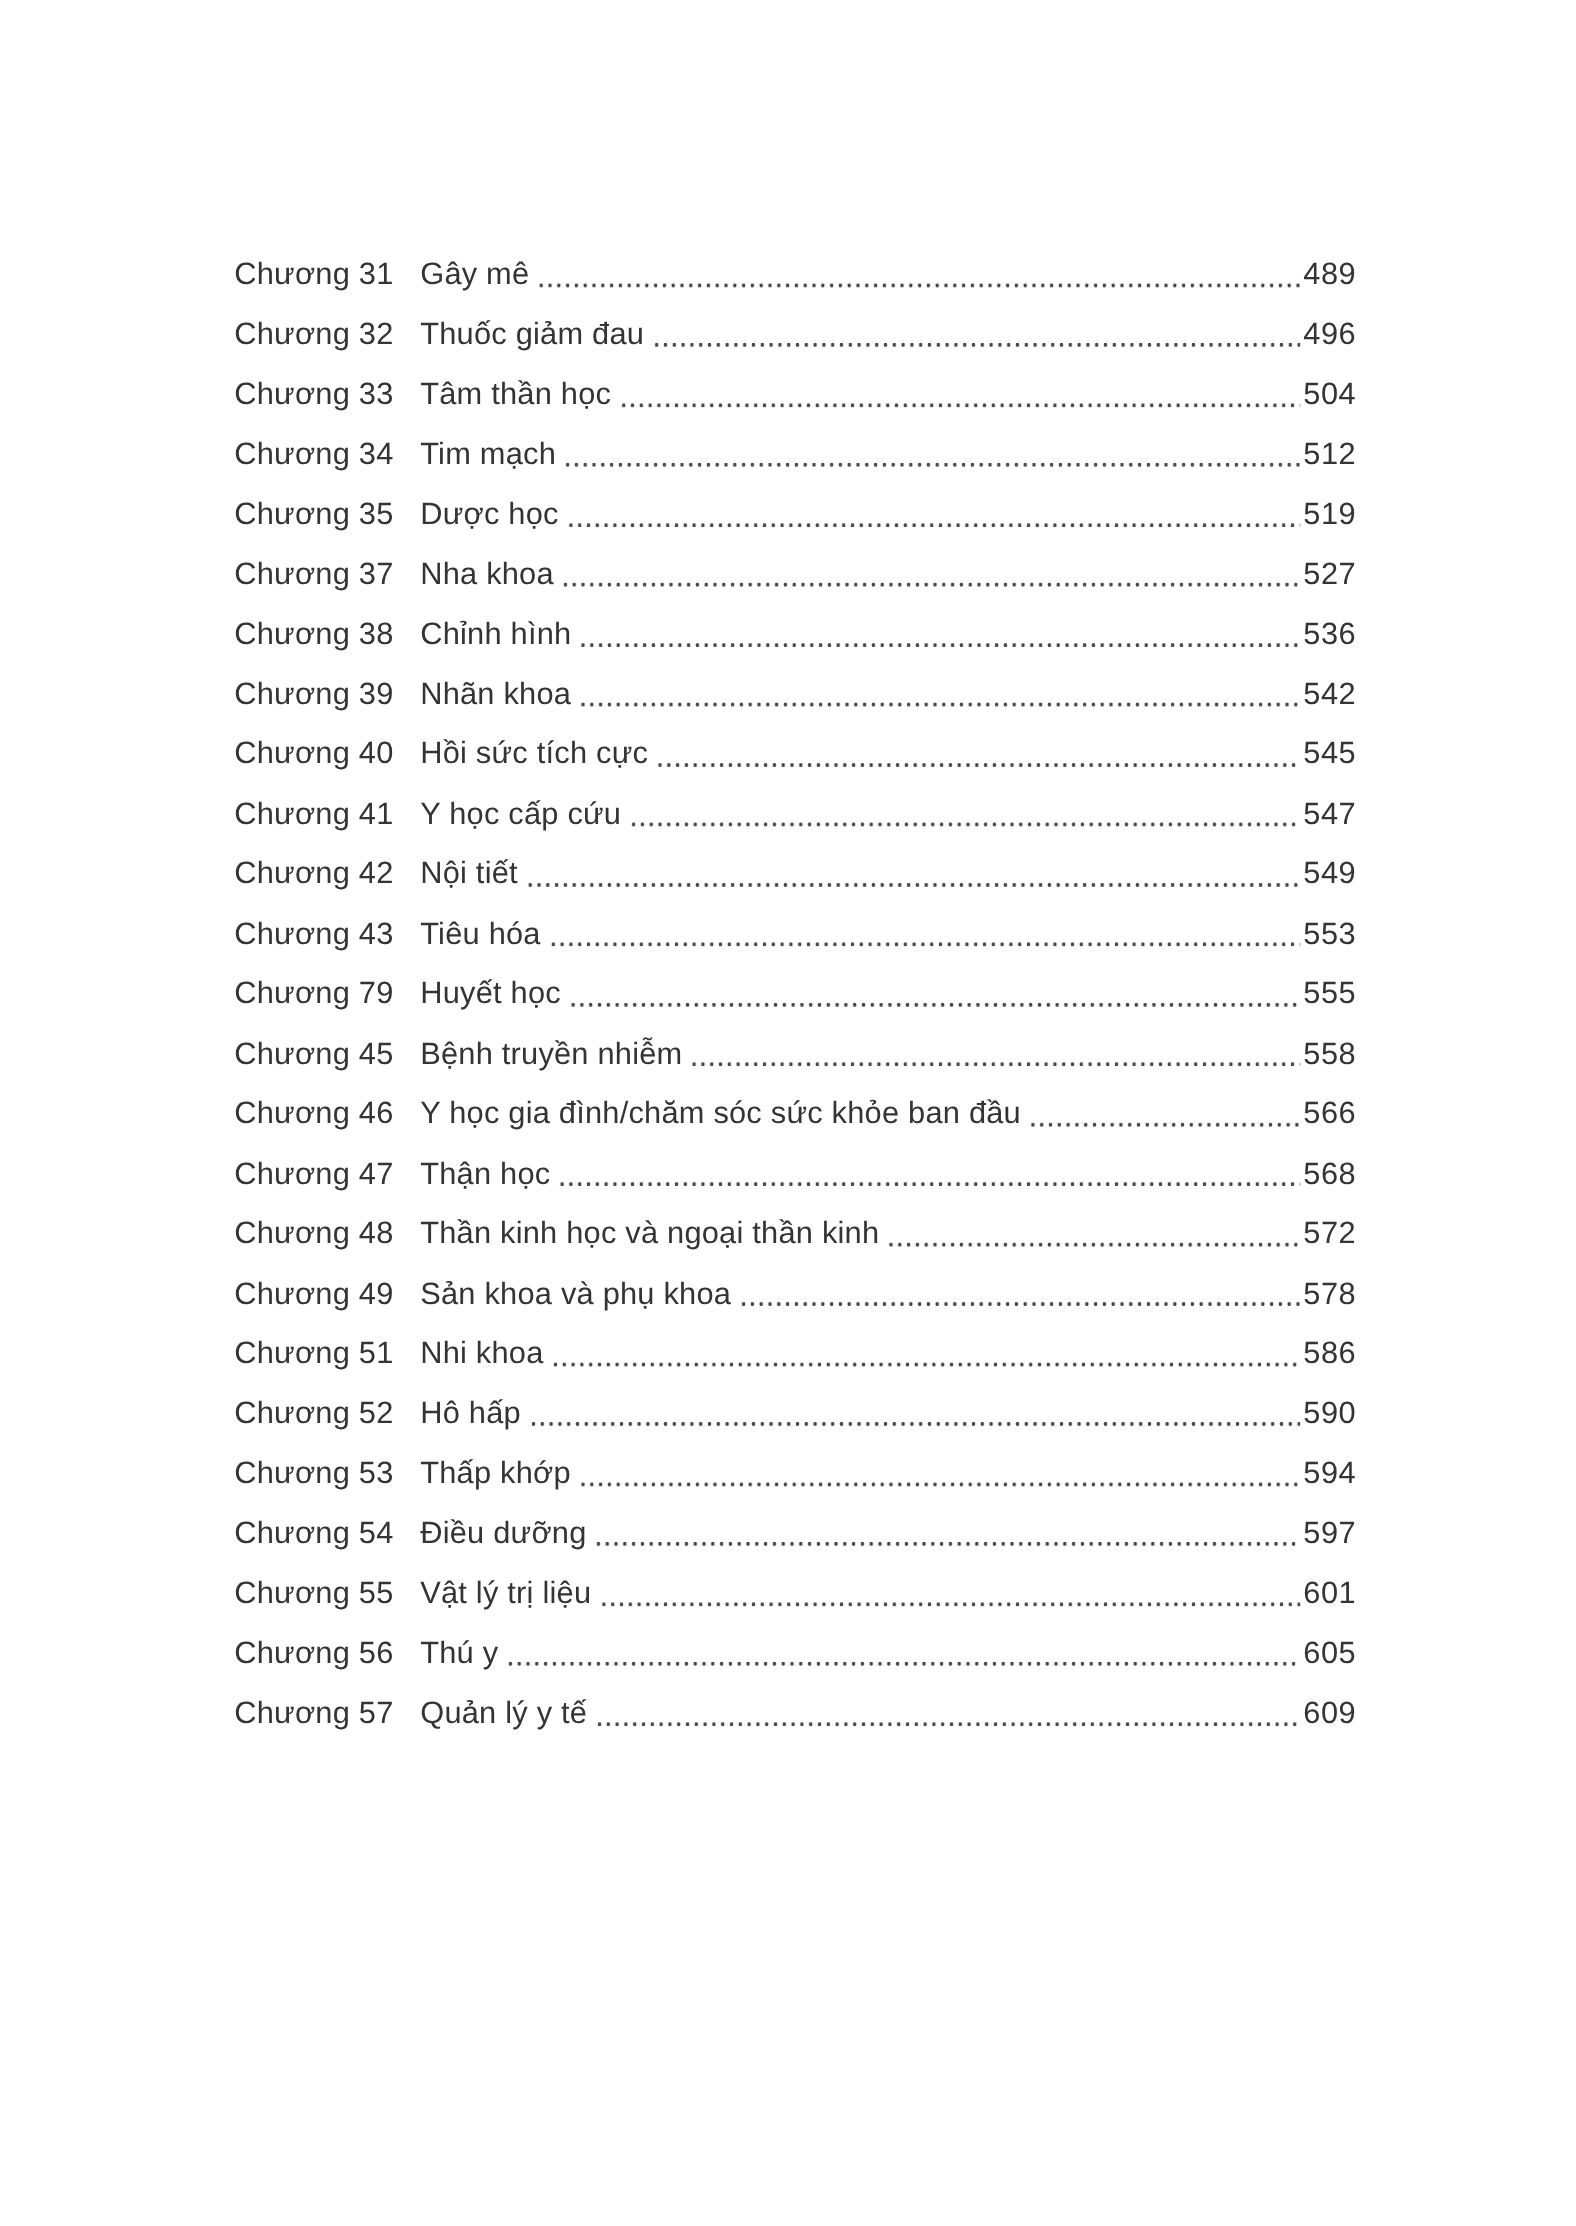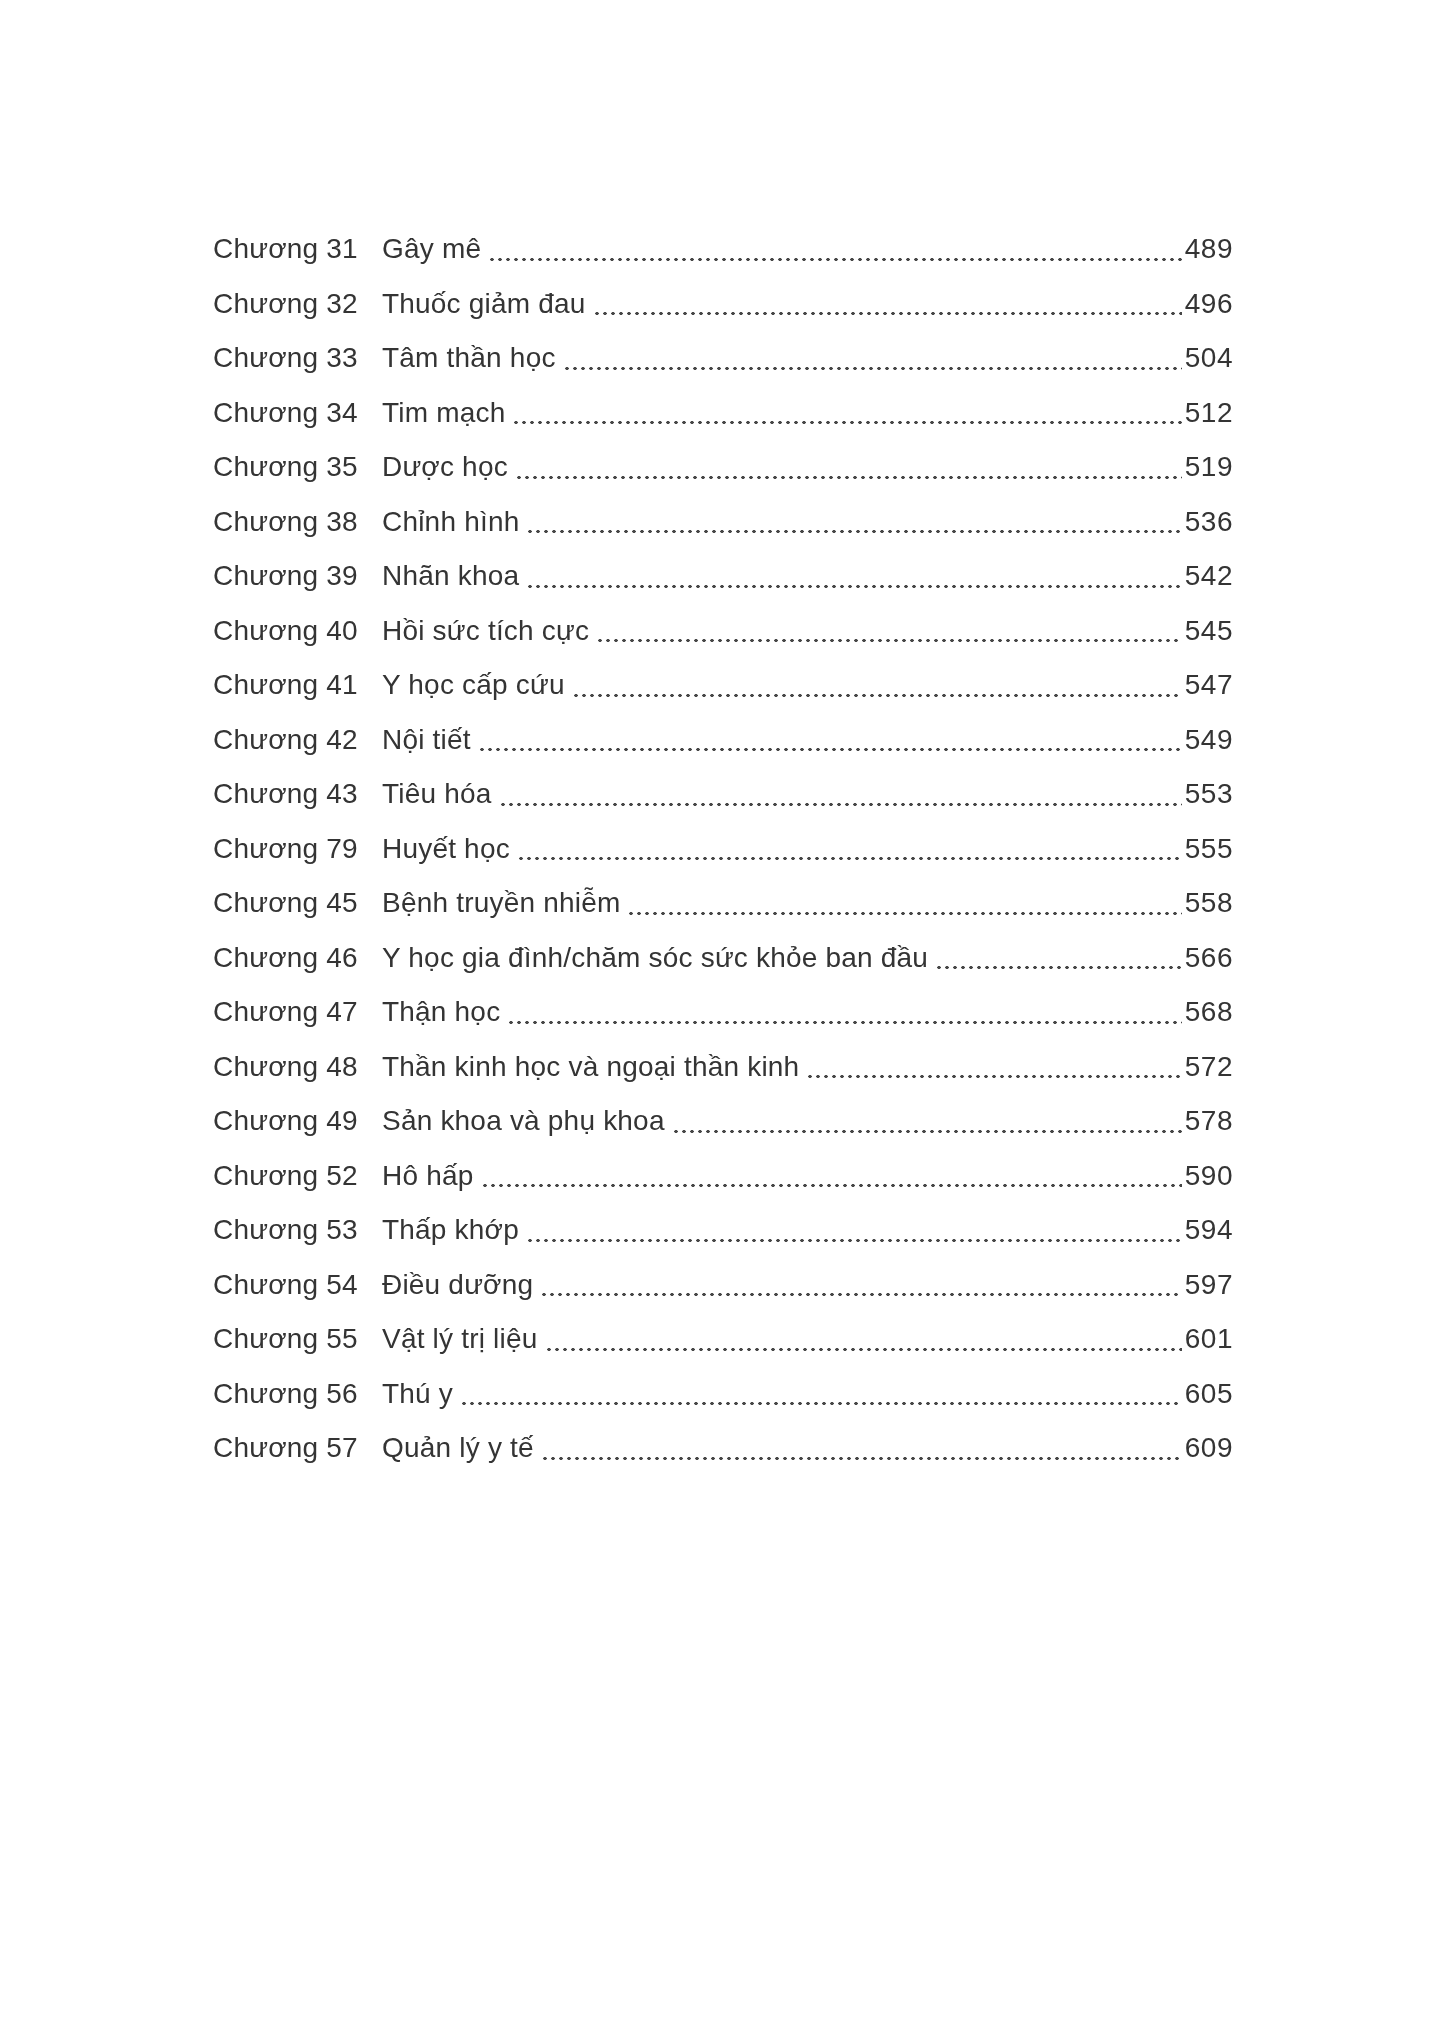--- a/index.html
+++ b/index.html
@@ -90,20 +90,26 @@
   </div>
 
   <div class="toc-row">
     <span class="chapter-label">Chương 35</span>
     <span class="chapter-title">Dược học</span>
     <span class="dot-leader"></span>
     <span class="page-number">519</span>
   </div>
 
 
+  <div class="toc-row">
+    <span class="chapter-label">Chương 37</span>
+    <span class="chapter-title">Nha khoa</span>
+    <span class="dot-leader"></span>
+    <span class="page-number">527</span>
+  </div>
 
   <div class="toc-row">
     <span class="chapter-label">Chương 38</span>
     <span class="chapter-title">Chỉnh hình</span>
     <span class="dot-leader"></span>
     <span class="page-number">536</span>
   </div>
 
   <div class="toc-row">
     <span class="chapter-label">Chương 39</span>
@@ -176,20 +182,26 @@
   </div>
 
   <div class="toc-row">
     <span class="chapter-label">Chương 49</span>
     <span class="chapter-title">Sản khoa và phụ khoa</span>
     <span class="dot-leader"></span>
     <span class="page-number">578</span>
   </div>
 
 
+  <div class="toc-row">
+    <span class="chapter-label">Chương 51</span>
+    <span class="chapter-title">Nhi khoa</span>
+    <span class="dot-leader"></span>
+    <span class="page-number">586</span>
+  </div>
 
   <div class="toc-row">
     <span class="chapter-label">Chương 52</span>
     <span class="chapter-title">Hô hấp</span>
     <span class="dot-leader"></span>
     <span class="page-number">590</span>
   </div>
 
   <div class="toc-row">
     <span class="chapter-label">Chương 53</span>

